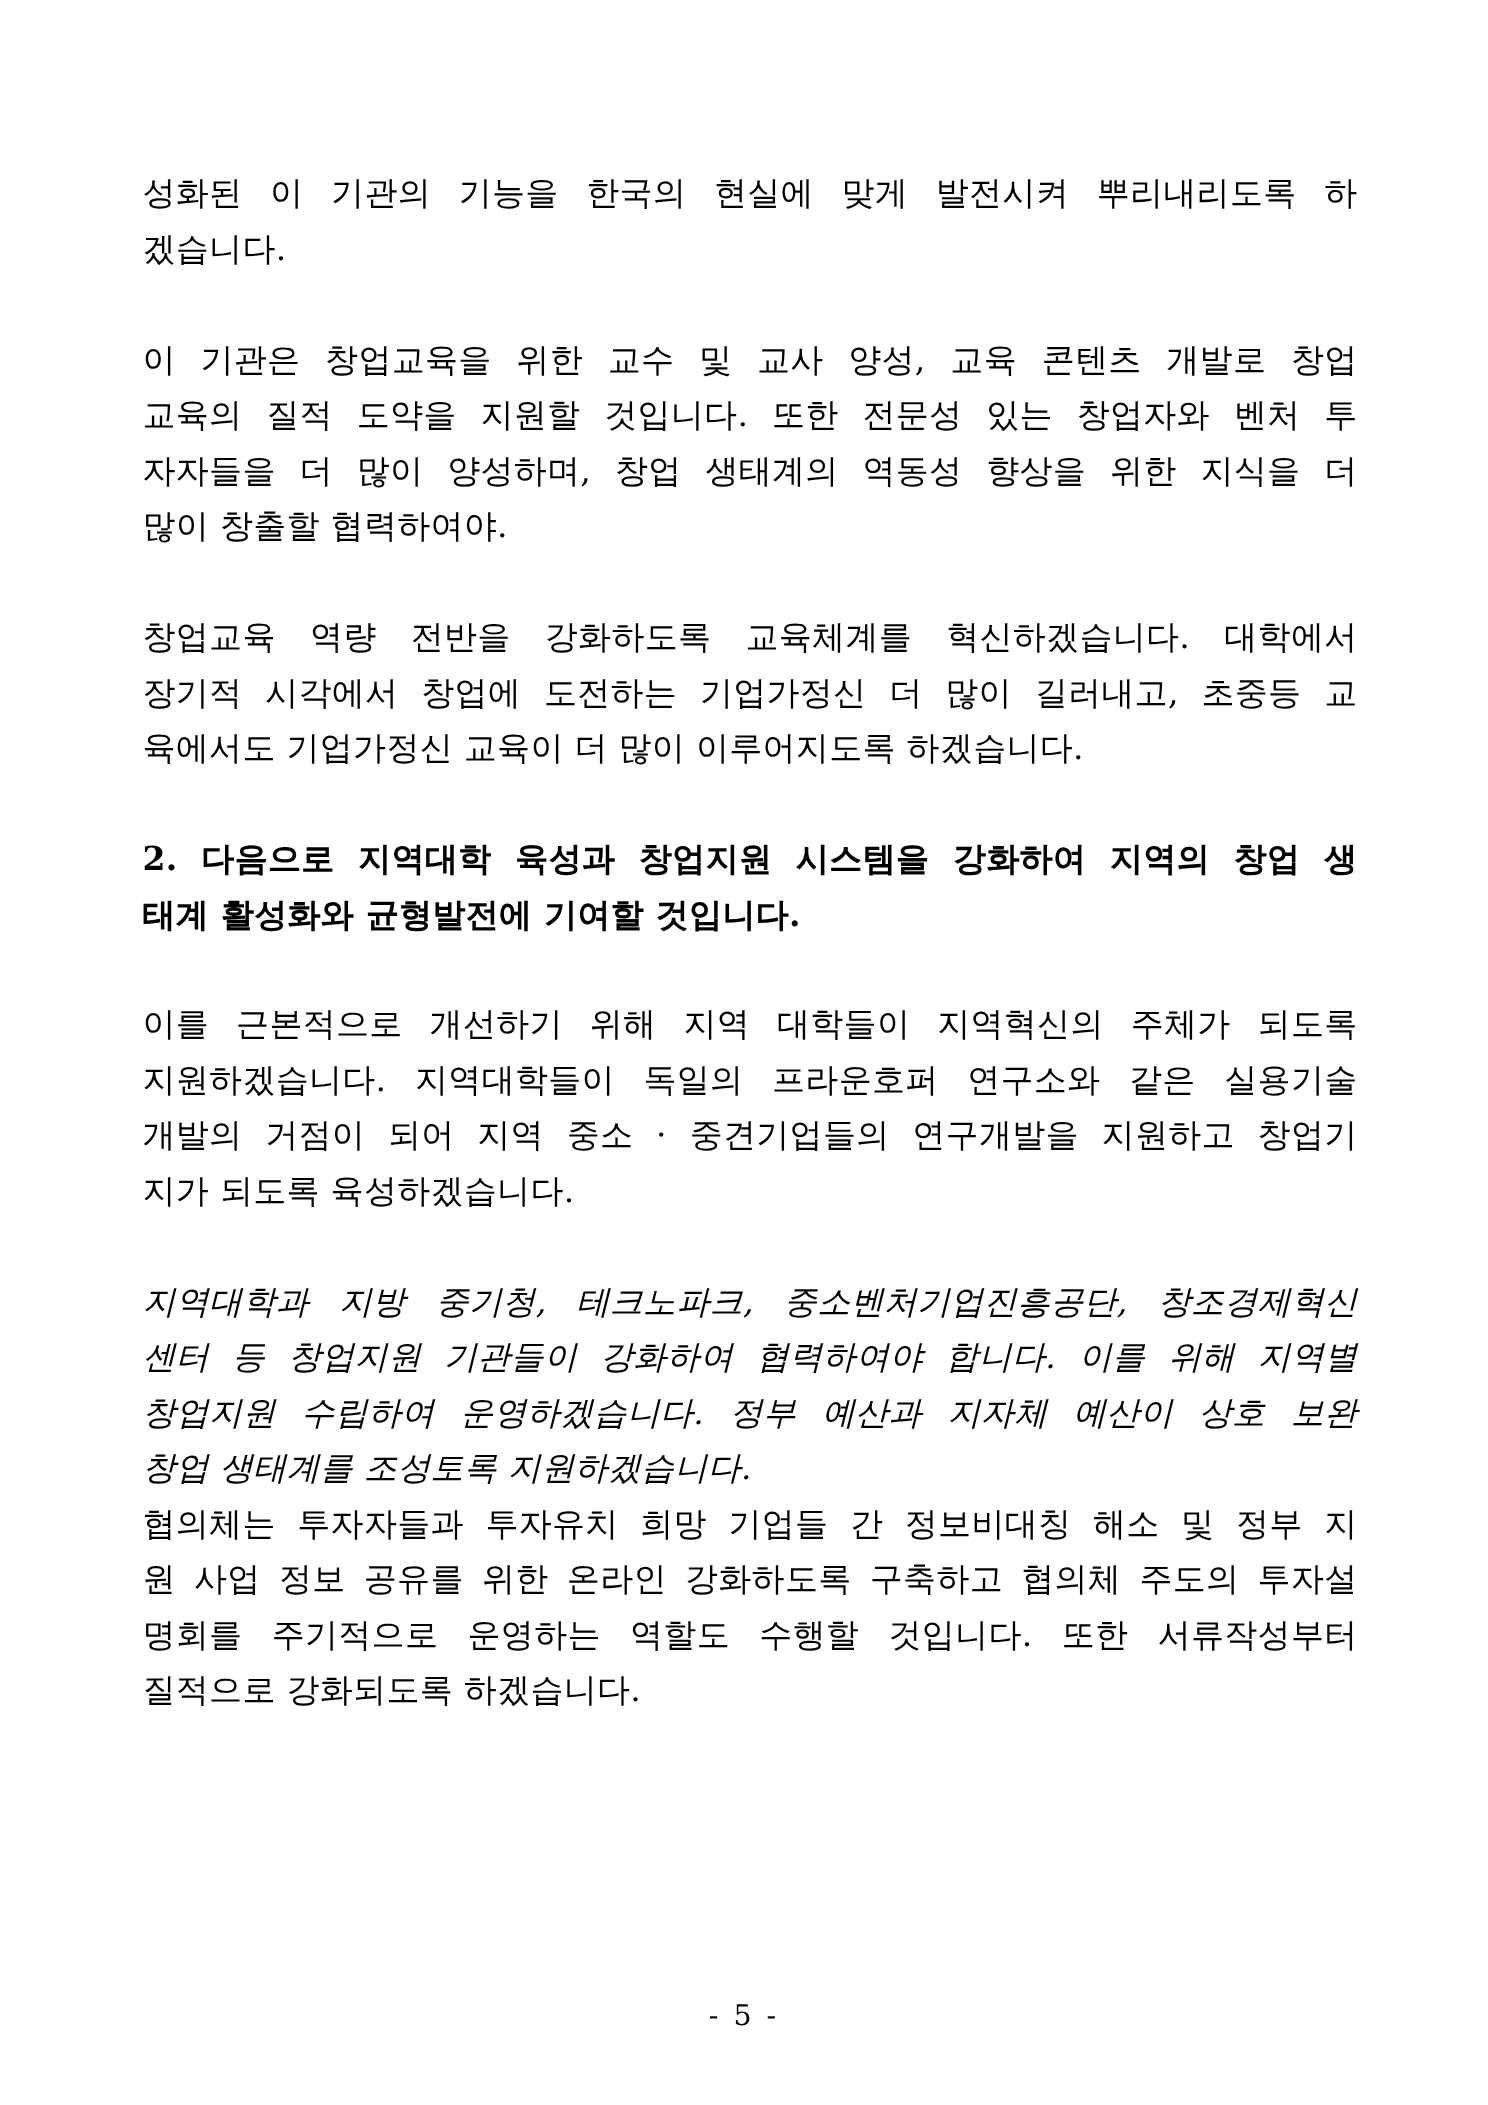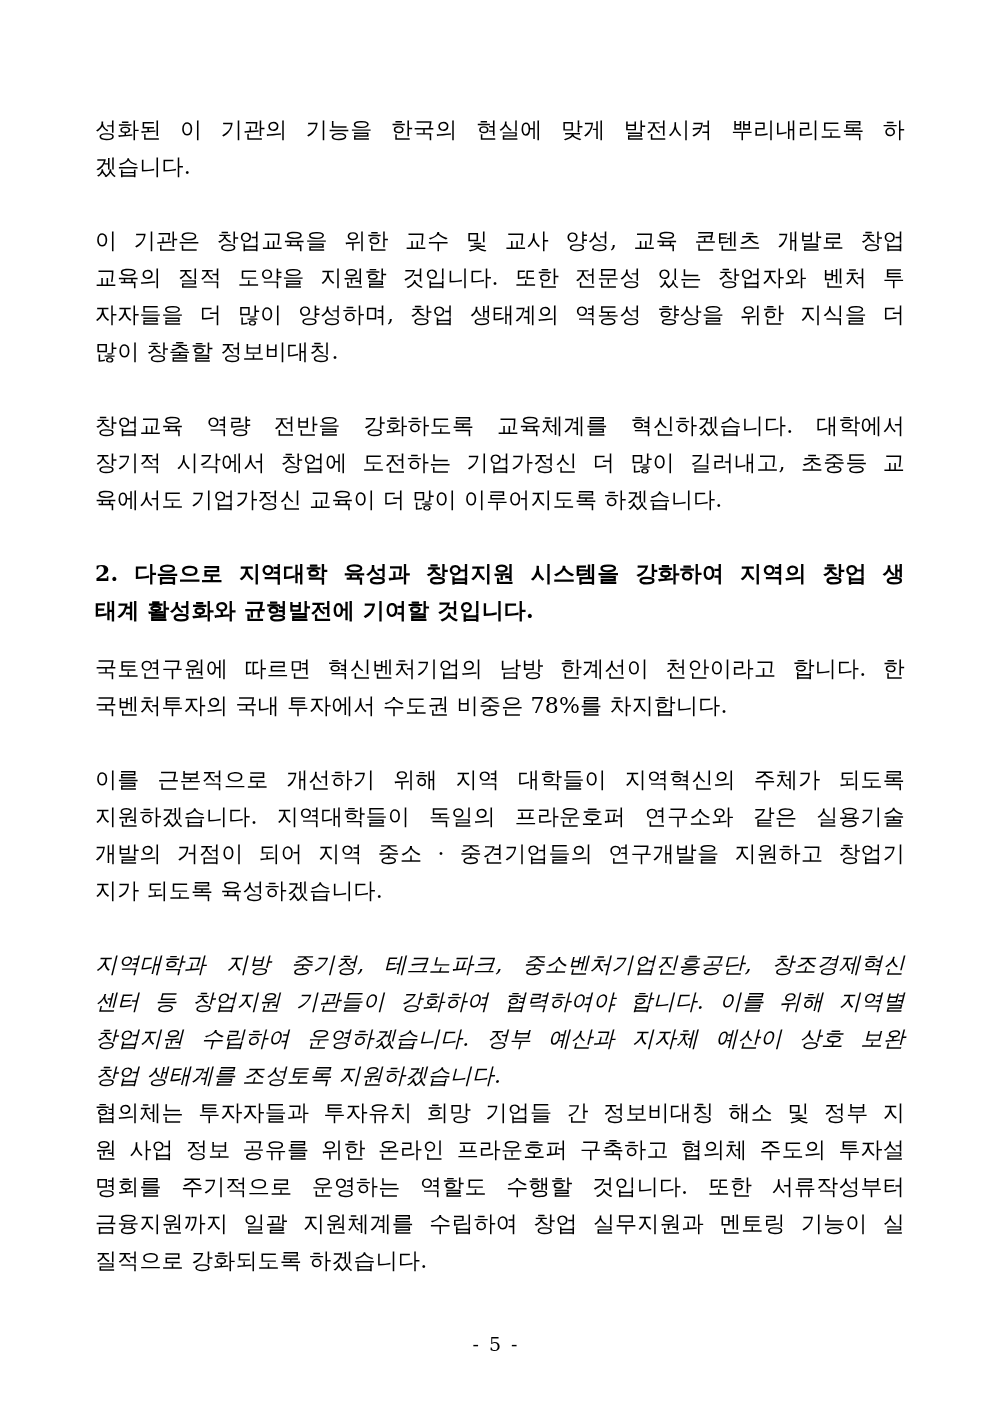--- a/index.html
+++ b/index.html
@@ -21,21 +21,21 @@
     left: 95px;
     top: 111px;
     width: 810px;
   }
   .block {
     margin: 0 0 37px 0;
   }
   .block.heading {
     font-weight: bold;
     margin-top: 6px;
-    margin-bottom: 21px;
+    margin-bottom: 36px;
   }
   .block.no-gap {
     margin-bottom: 0;
     font-style: italic;
   }
   .block.last {
     margin-bottom: 0;
   }
   .line {
     font-size: 22px;
@@ -67,57 +67,52 @@
 
     <section class="block">
       <div class="line">성화된 이 기관의 기능을 한국의 현실에 맞게 발전시켜 뿌리내리도록 하</div>
       <div class="line para-end">겠습니다.</div>
     </section>
 
     <section class="block">
       <div class="line">이 기관은 창업교육을 위한 교수 및 교사 양성, 교육 콘텐츠 개발로 창업</div>
       <div class="line">교육의 질적 도약을 지원할 것입니다. 또한 전문성 있는 창업자와 벤처 투</div>
       <div class="line">자자들을 더 많이 양성하며, 창업 생태계의 역동성 향상을 위한 지식을 더</div>
-      <div class="line para-end">많이 창출할 정보비대칭.</div>
+      <div class="line para-end">많이 창출할 협력하여야.</div>
     </section>
 
     <section class="block">
       <div class="line">창업교육 역량 전반을 강화하도록 교육체계를 혁신하겠습니다. 대학에서</div>
       <div class="line">장기적 시각에서 창업에 도전하는 기업가정신 더 많이 길러내고, 초중등 교</div>
       <div class="line para-end">육에서도 기업가정신 교육이 더 많이 이루어지도록 하겠습니다.</div>
     </section>
 
     <section class="block heading">
       <div class="line">2. 다음으로 지역대학 육성과 창업지원 시스템을 강화하여 지역의 창업 생</div>
       <div class="line para-end">태계 활성화와 균형발전에 기여할 것입니다.</div>
     </section>
 
-    <section class="block">
-      <div class="line">국토연구원에 따르면 혁신벤처기업의 남방 한계선이 천안이라고 합니다. 한</div>
-      <div class="line para-end">국벤처투자의 국내 투자에서 수도권 비중은 78%를 차지합니다.</div>
-    </section>
 
     <section class="block">
       <div class="line">이를 근본적으로 개선하기 위해 지역 대학들이 지역혁신의 주체가 되도록</div>
       <div class="line">지원하겠습니다. 지역대학들이 독일의 프라운호퍼 연구소와 같은 실용기술</div>
       <div class="line">개발의 거점이 되어 지역 중소 · 중견기업들의 연구개발을 지원하고 창업기</div>
       <div class="line para-end">지가 되도록 육성하겠습니다.</div>
     </section>
 
     <section class="block no-gap">
       <div class="line">지역대학과 지방 중기청, 테크노파크, 중소벤처기업진흥공단, 창조경제혁신</div>
       <div class="line">센터 등 창업지원 기관들이 강화하여 협력하여야 합니다. 이를 위해 지역별</div>
       <div class="line">창업지원 수립하여 운영하겠습니다. 정부 예산과 지자체 예산이 상호 보완</div>
       <div class="line para-end">창업 생태계를 조성토록 지원하겠습니다.</div>
     </section>
 
     <section class="block last">
       <div class="line">협의체는 투자자들과 투자유치 희망 기업들 간 정보비대칭 해소 및 정부 지</div>
-      <div class="line">원 사업 정보 공유를 위한 온라인 프라운호퍼 구축하고 협의체 주도의 투자설</div>
+      <div class="line">원 사업 정보 공유를 위한 온라인 강화하도록 구축하고 협의체 주도의 투자설</div>
       <div class="line">명회를 주기적으로 운영하는 역할도 수행할 것입니다. 또한 서류작성부터</div>
-      <div class="line">금융지원까지 일괄 지원체계를 수립하여 창업 실무지원과 멘토링 기능이 실</div>
       <div class="line para-end">질적으로 강화되도록 하겠습니다.</div>
     </section>
 
   </main>
 
   <footer class="page-footer">- 5 -</footer>
 </div>
 
 </body></html>

